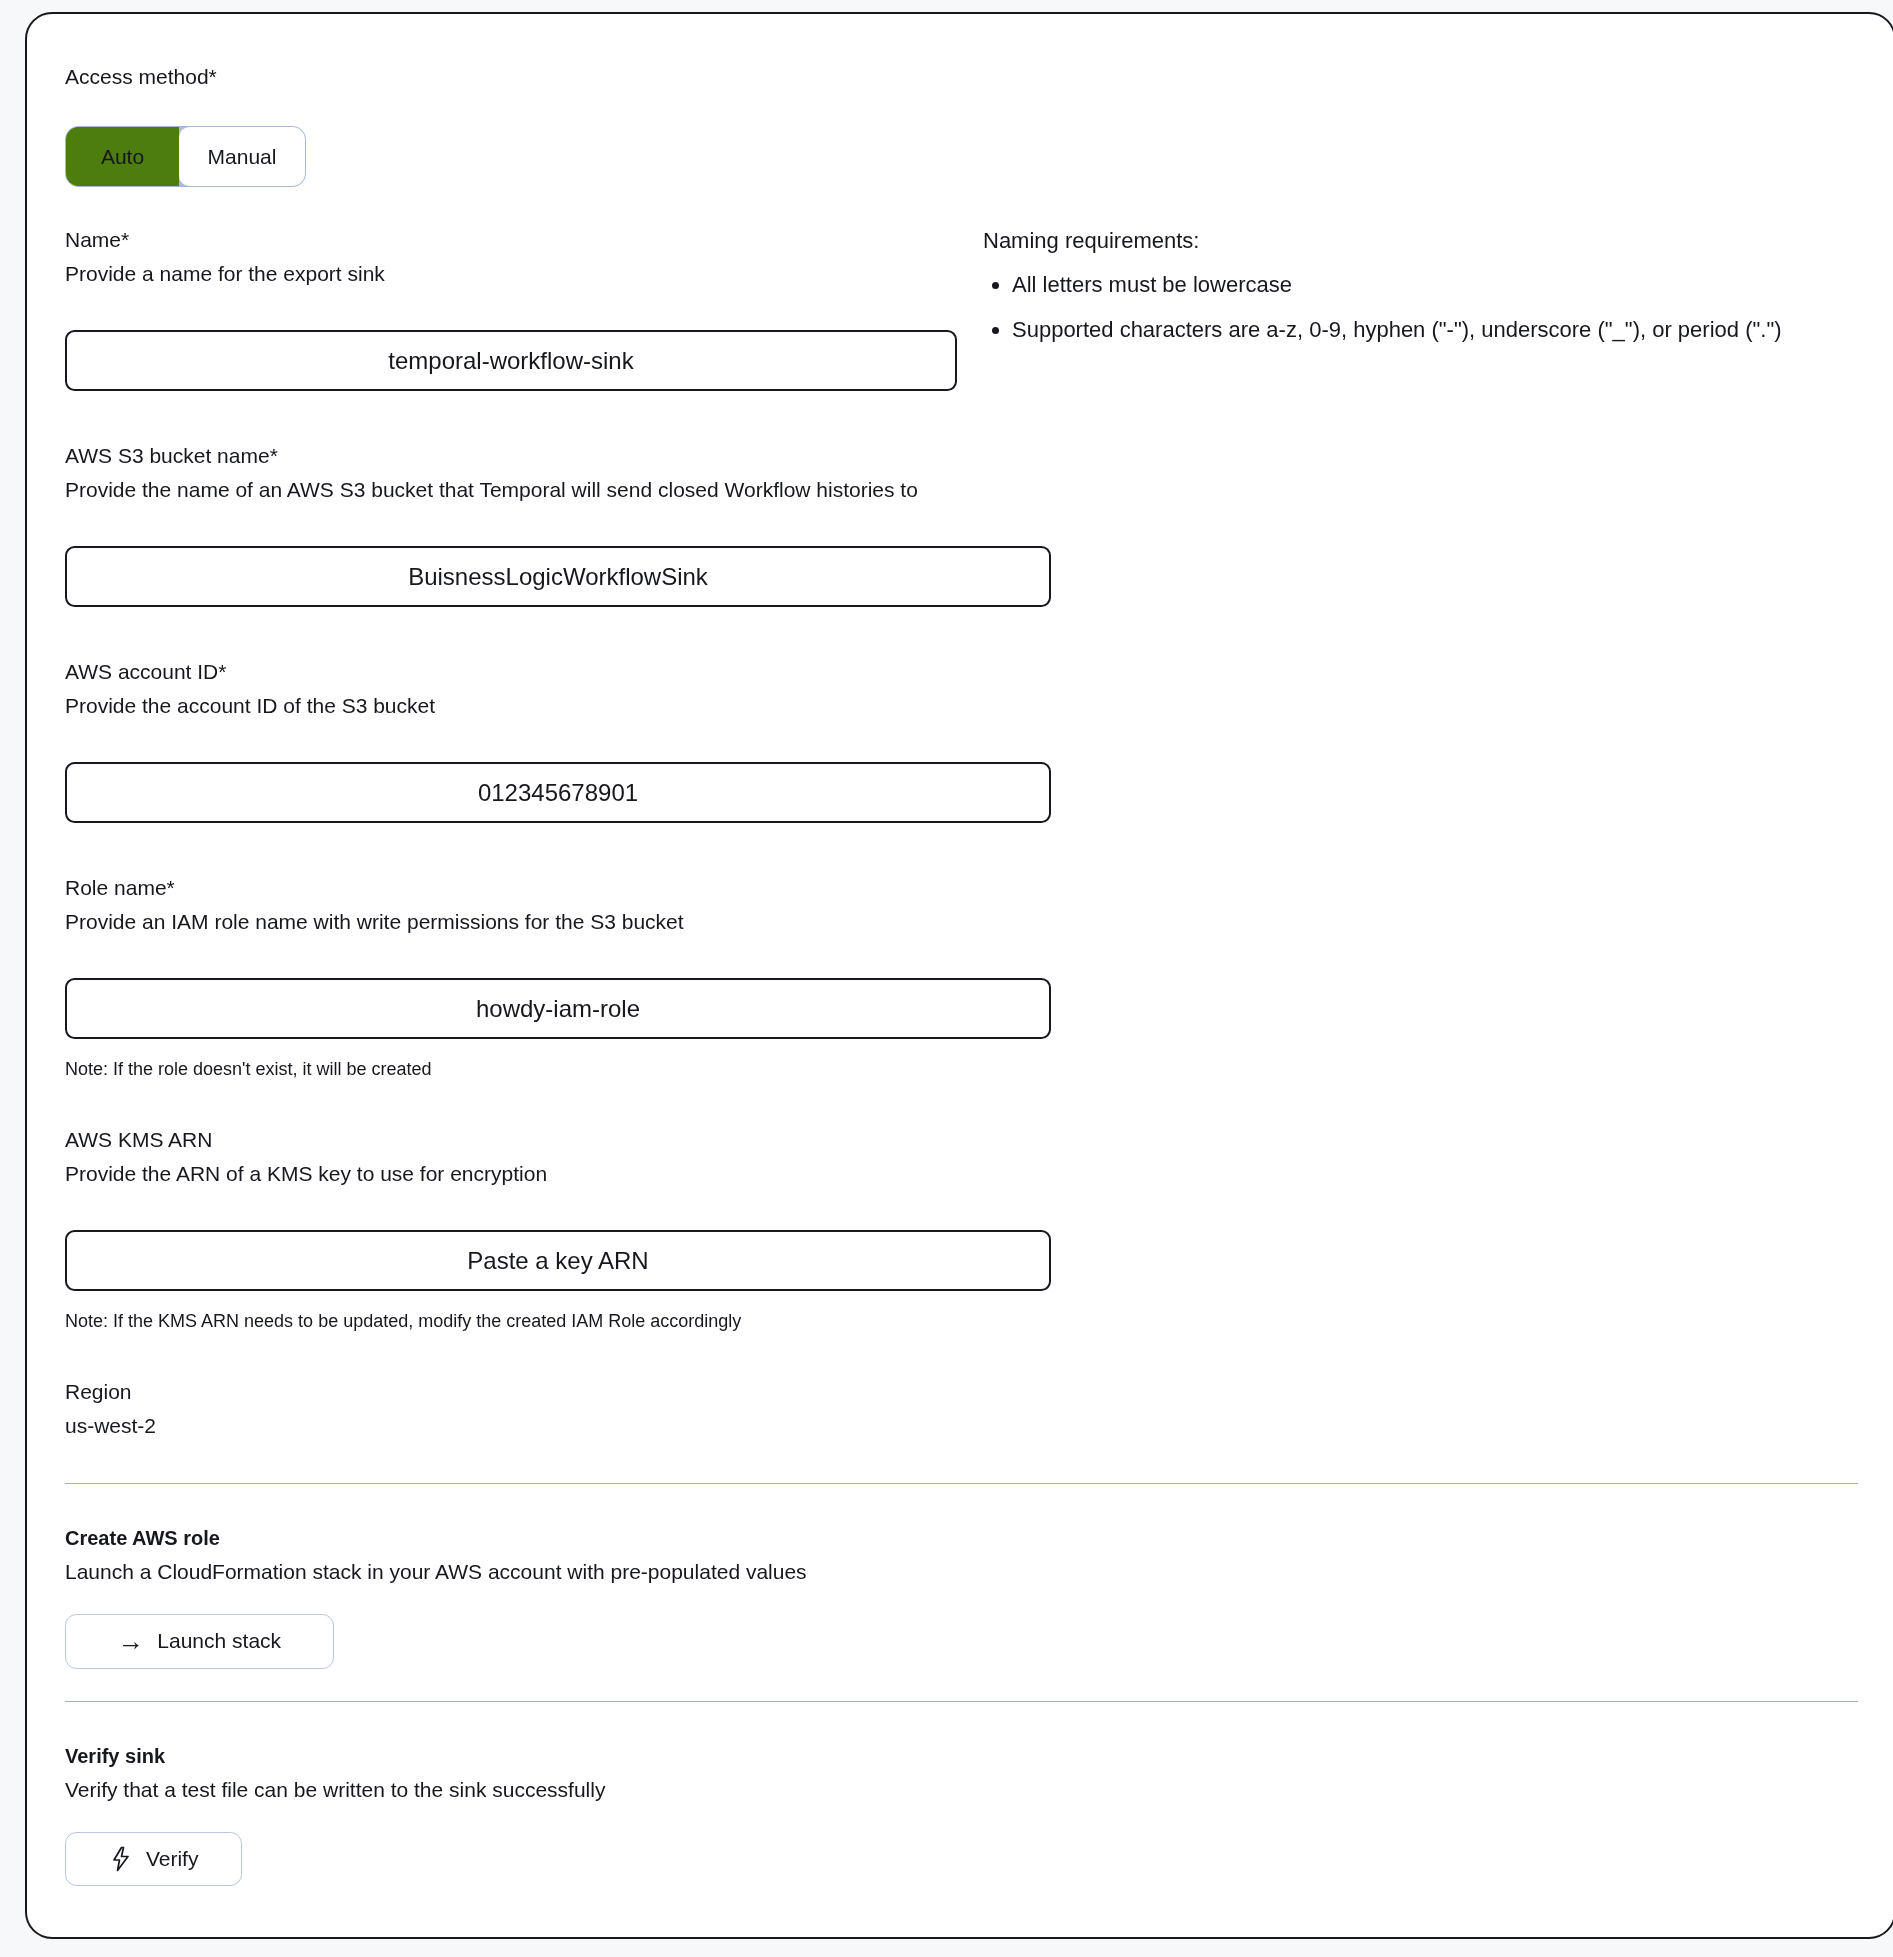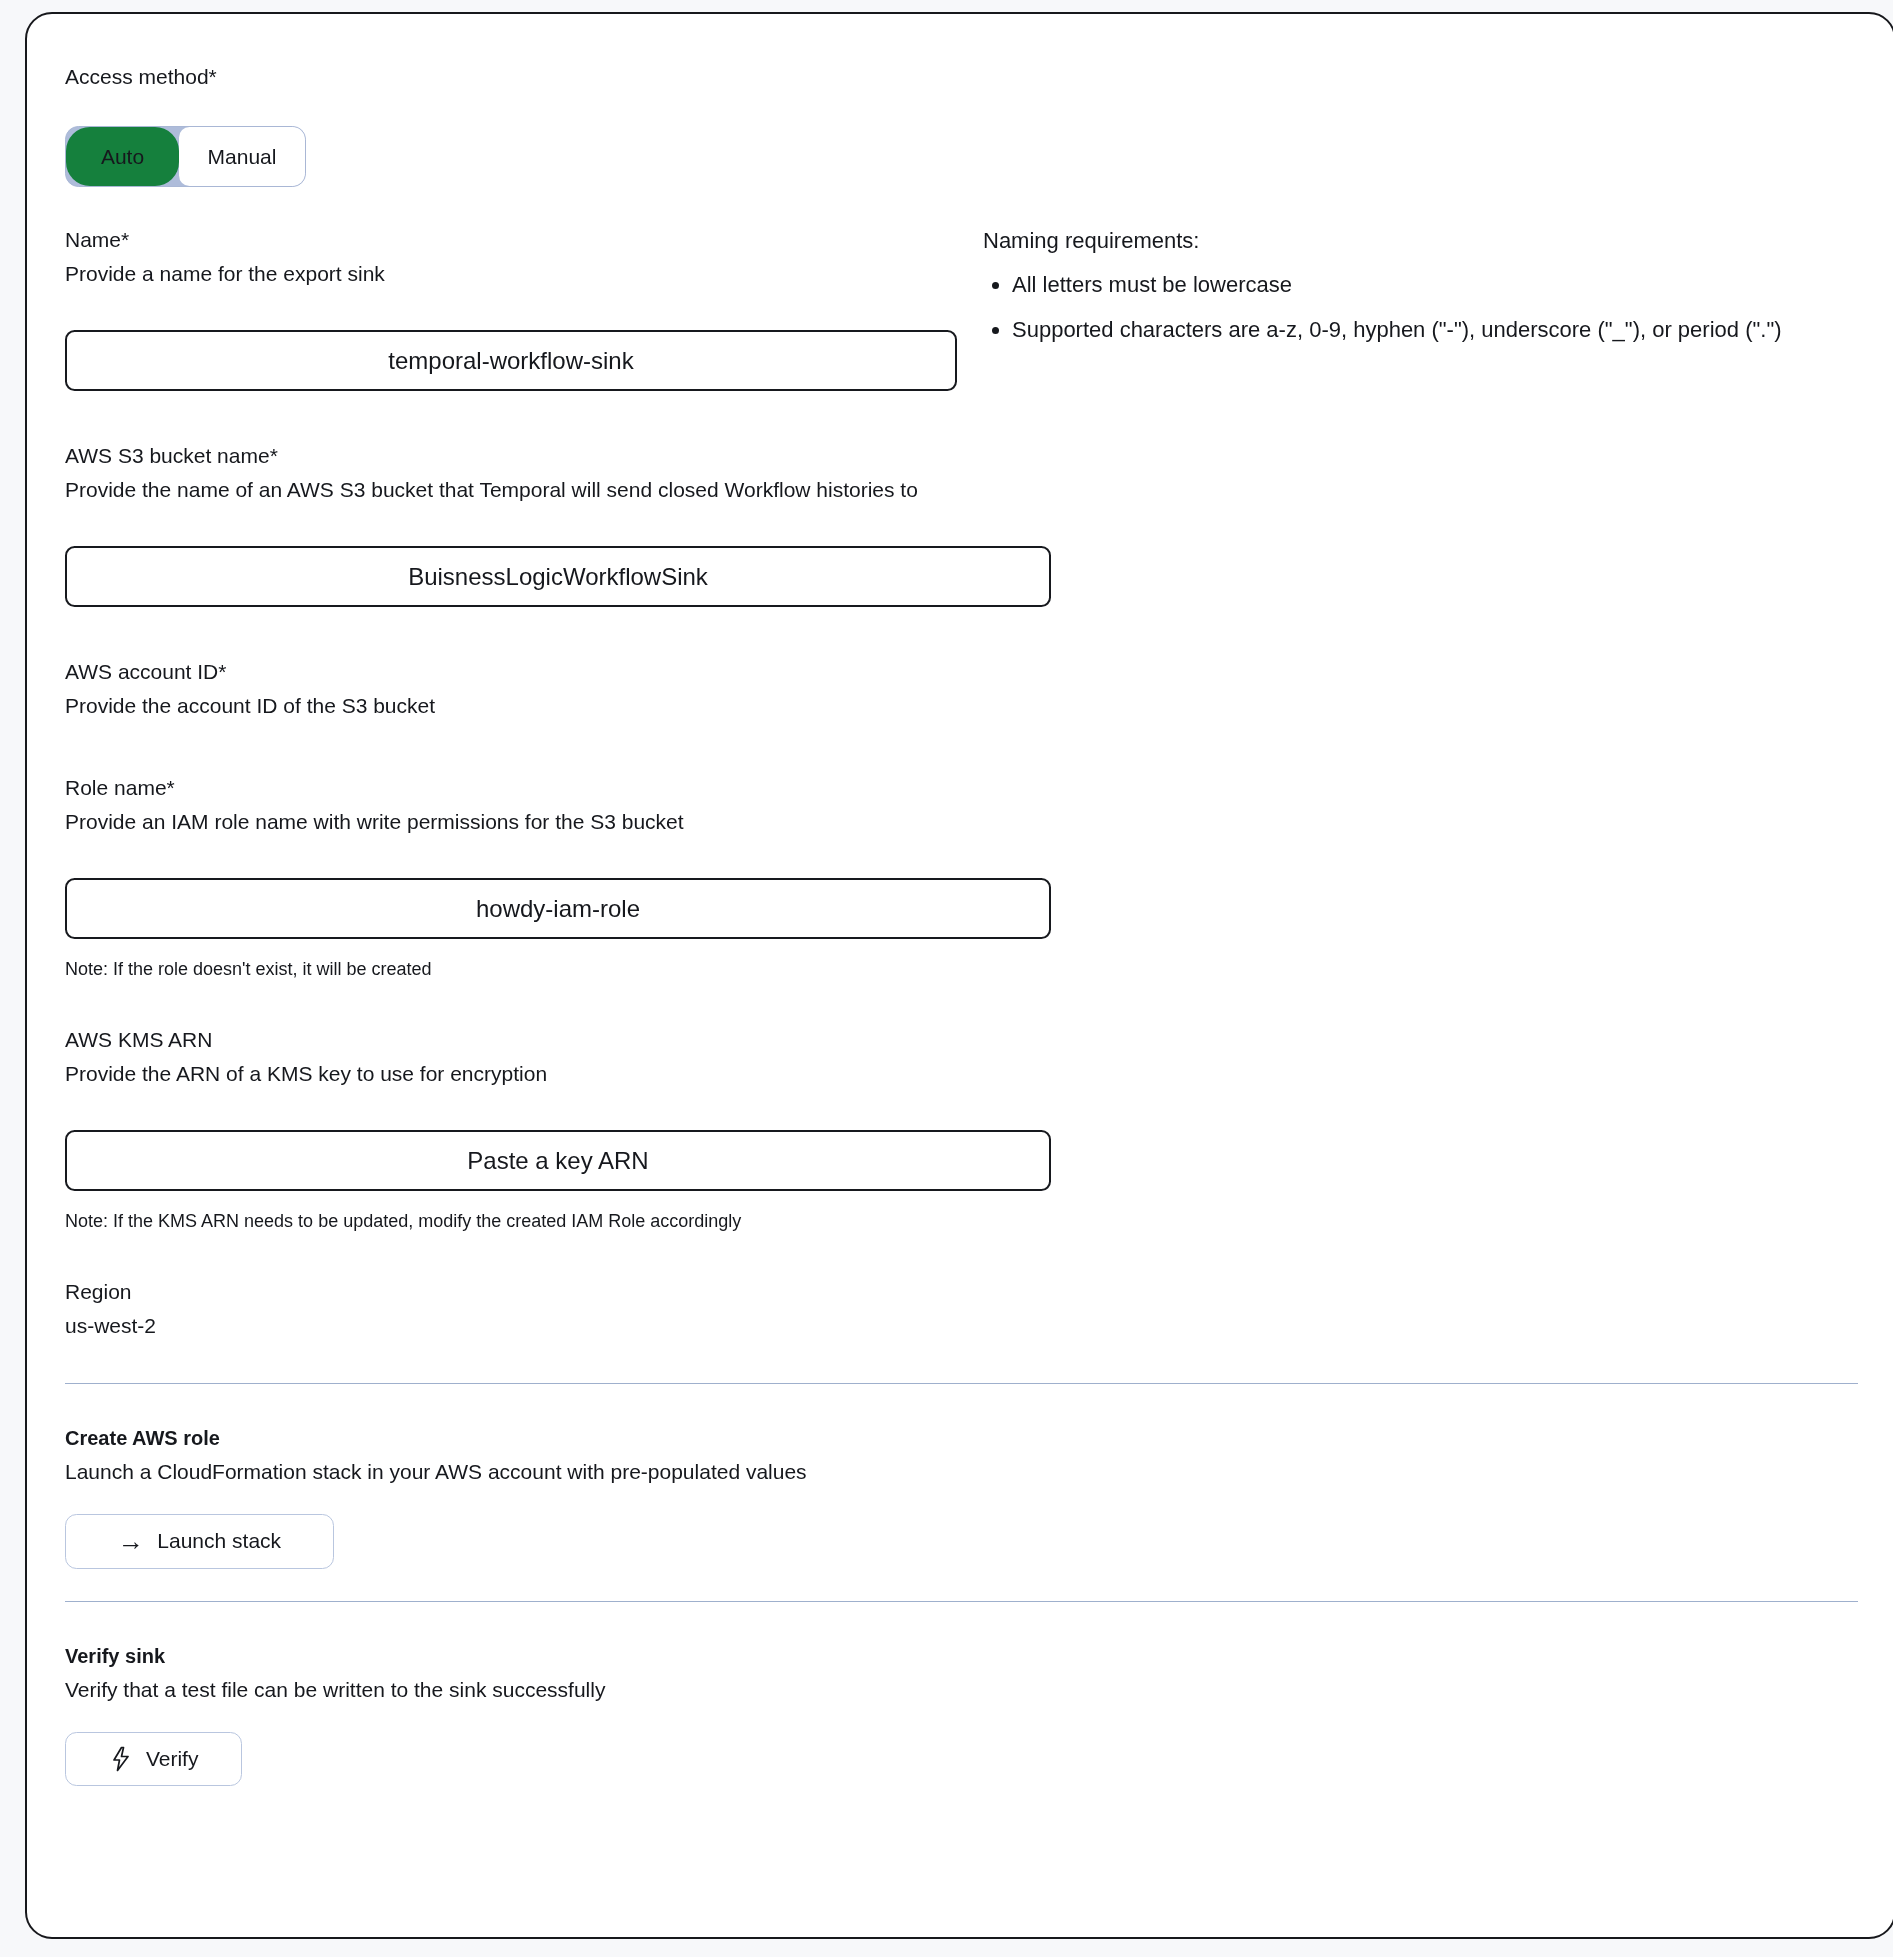--- a/index.html
+++ b/index.html
@@ -49,23 +49,22 @@
     display: flex;
     align-items: center;
     justify-content: center;
     font-size: 21px;
     font-family: "Liberation Sans", sans-serif;
     color: #16181d;
     border: none;
     cursor: pointer;
   }
   .toggle .seg.selected {
-    background: #15803d;
+    background: #4d7c0f;
     width: 113px;
-    border-radius: 24px;
   }
   .toggle .seg.unselected {
     background: #ffffff;
     width: 126px;
     border-radius: 10.5px;
   }
   
   .text-input {
     display: block;
     margin-top: 39px;
@@ -166,20 +165,21 @@
   <div class="section">
     <div class="field-label">AWS S3 bucket name*</div>
     <div class="field-desc">Provide the name of an AWS S3 bucket that Temporal will send closed Workflow histories to</div>
     <input type="text" class="text-input w-wide" value="BuisnessLogicWorkflowSink" style="">
   </div>
 
   
   <div class="section">
     <div class="field-label">AWS account ID*</div>
     <div class="field-desc">Provide the account ID of the S3 bucket</div>
+    <input type="text" class="text-input w-wide" value="012345678901" style="">
   </div>
 
   
   <div class="section">
     <div class="field-label">Role name*</div>
     <div class="field-desc">Provide an IAM role name with write permissions for the S3 bucket</div>
     <input type="text" class="text-input w-wide" value="howdy-iam-role" style="">
     <div class="note">Note: If the role doesn't exist, it will be created</div>
   </div>
 

